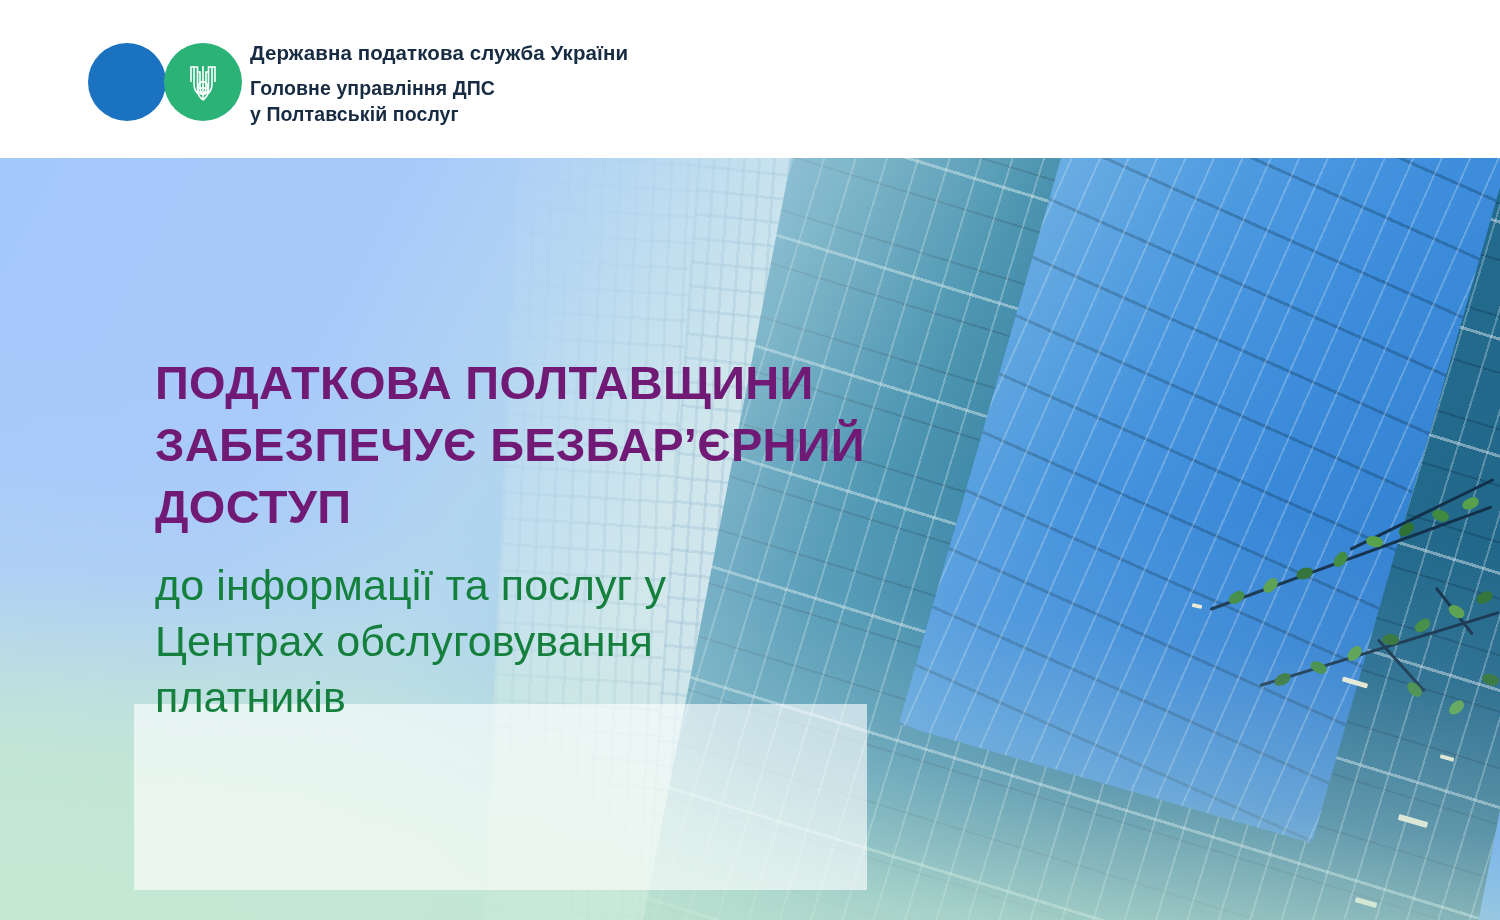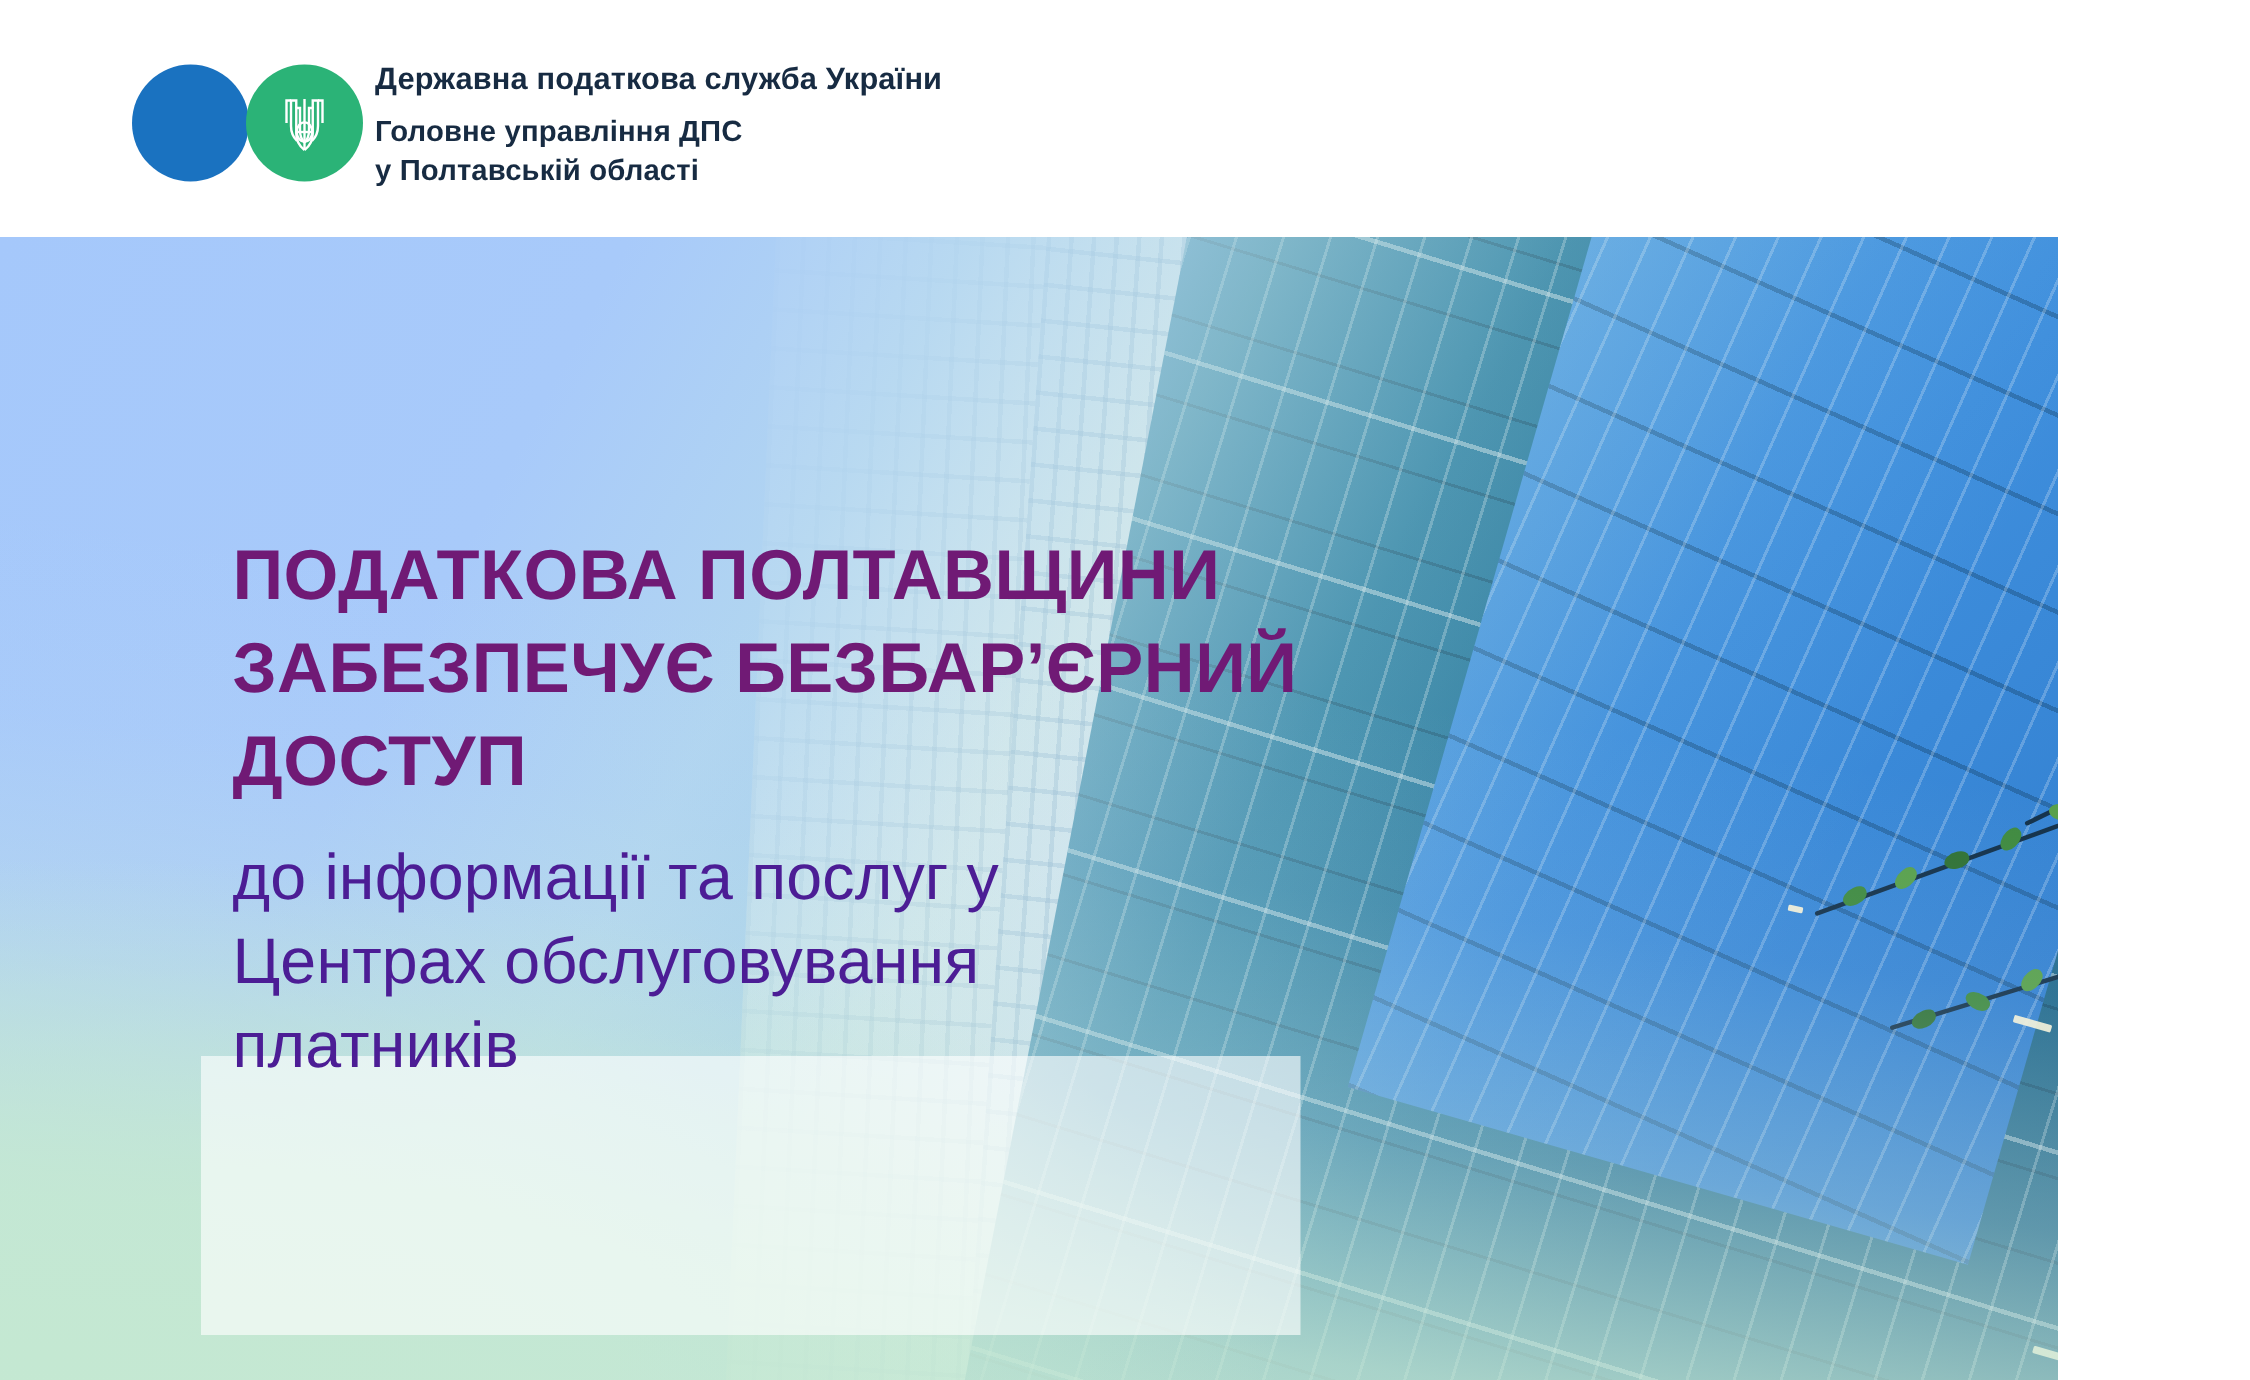--- a/index.html
+++ b/index.html
@@ -3,21 +3,21 @@
 <meta charset="utf-8">
 <title>Banner</title>
 <style>
   * { margin:0; padding:0; box-sizing:border-box; }
   html, body {
     width:1500px; height:920px;
     background:#ffffff;
     font-family:"Liberation Sans", sans-serif;
     overflow:hidden;
   }
-  .stage { position:relative; width:1372px; height:920px; overflow:hidden; }
+  .stage { position:relative; width:1500px; height:920px; overflow:hidden; }
 
   
   .header {
     position:absolute; left:0; top:0; width:1500px; height:158px;
     background:#ffffff; z-index:40;
   }
   .logo-block {
     position:absolute; left:88px; top:38px;
     display:flex; align-items:flex-start;
   }
@@ -202,21 +202,21 @@
   }
   .sub-panel {
     position:absolute; left:134px; top:546px;
     width:733px; height:186px;
     background:rgba(255,255,255,0.62);
     z-index:30;
   }
   .subtitle {
     position:absolute; left:155px; top:557px;
     z-index:31; width:720px;
-    font-size:43px; font-weight:normal; color:#4c1d95;
+    font-size:43px; font-weight:normal; color:#15803d;
     line-height:1.305; letter-spacing:0.1px;
     white-space:pre-line;
   }
 </style>
 </head>
 <body>
 
 <div class="stage">
 
   <div class="header">
@@ -237,21 +237,21 @@
               <ellipse cx="17" cy="28" rx="5.2" ry="6.4"></ellipse>
               <path d="M11.8 28 L22.2 28"></path>
             </g>
           </svg>
         </div>
       </div>
 
       <div class="logo-text">
         <div class="logo-line-1">Державна податкова служба України</div>
         <div class="logo-line-2">Головне управління ДПС</div>
-        <div class="logo-line-3">у Полтавській області</div>
+        <div class="logo-line-3">у Полтавській послуг</div>
       </div>
 
     </div>
   </div>
 
   <div class="hero">
 
     <div class="photo">
       <div class="sky"></div>
 

